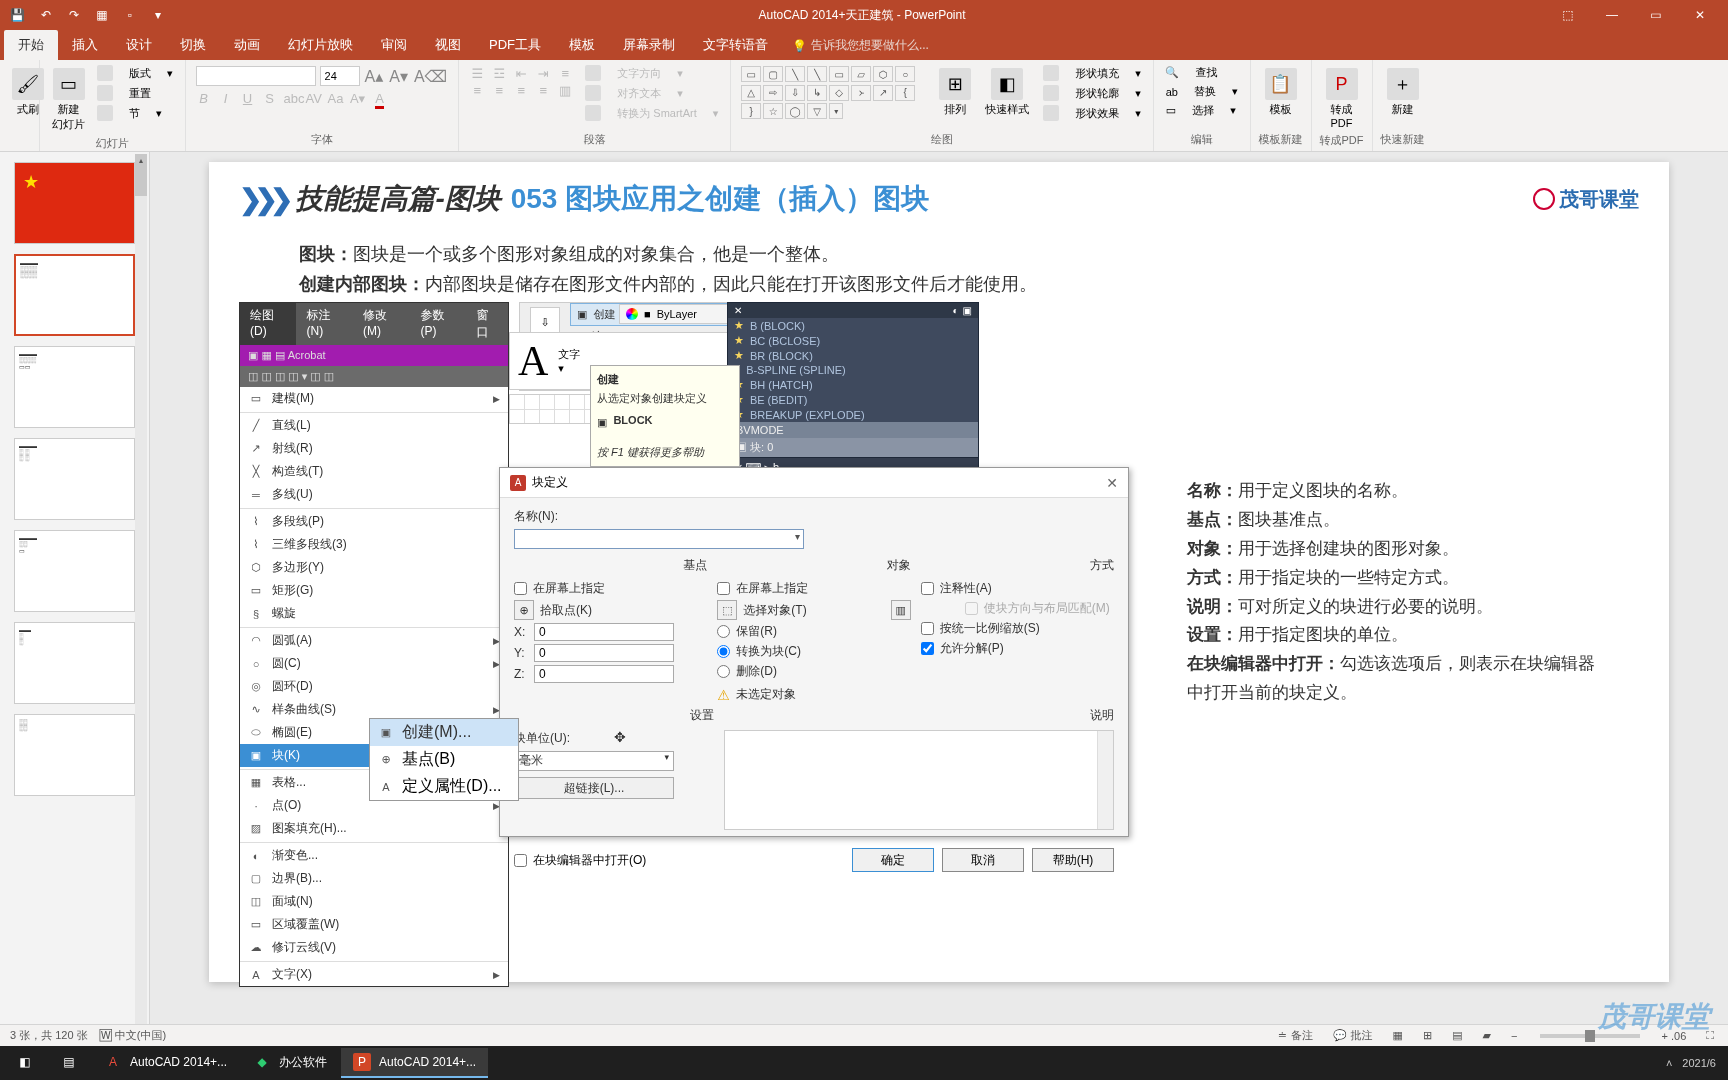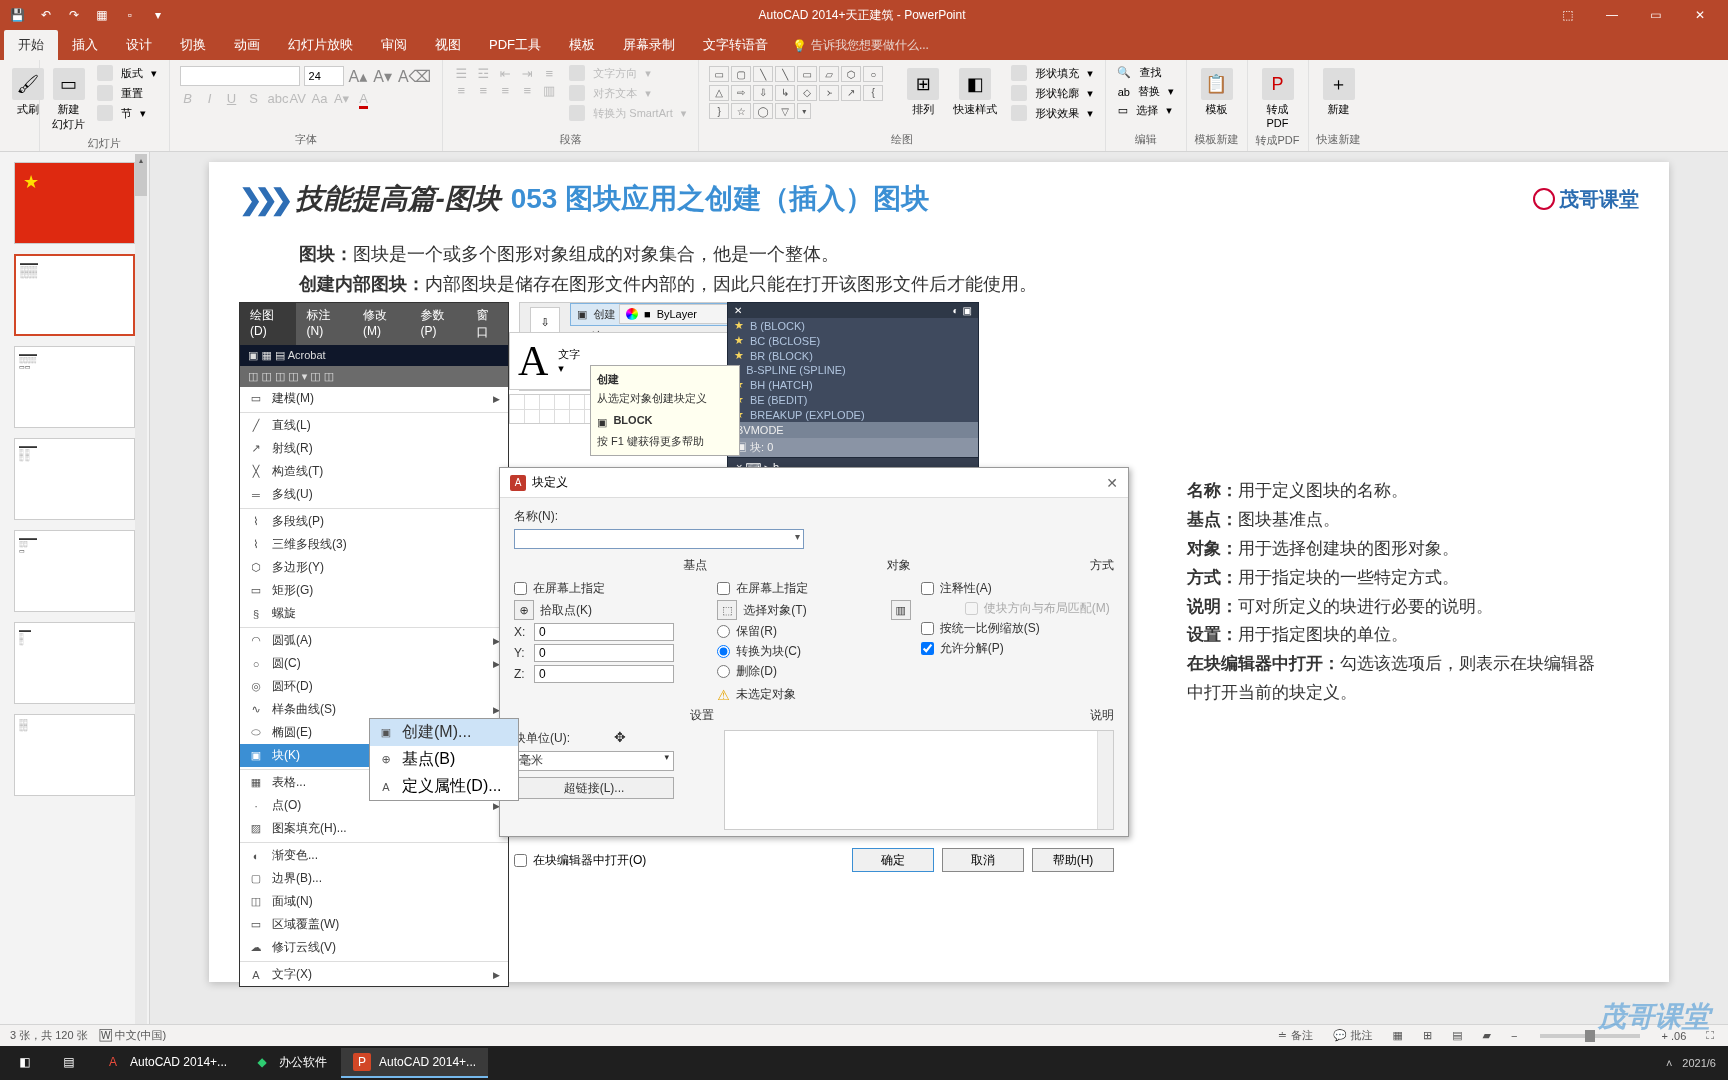--- a/index.html
+++ b/index.html
@@ -17,21 +17,21 @@
 .ribbon-tab.active { background: #f3f2f1; color: #333; border-radius: 2px 2px 0 0; }
 .ribbon-tell { color: #e8d4ce; font-size: 12px; display:flex; align-items:center; gap:4px; padding: 6px 10px;}
 
 .ribbon { height: 92px; background: #f3f2f1; border-bottom: 1px solid #d4d4d4; display: flex; }
 .ribbon-group { border-right: 1px solid #e1e1e1; padding: 4px 8px; display: flex; flex-direction: column; justify-content: space-between; }
 .ribbon-group-label { font-size: 11px; color: #666; text-align: center; }
 .ribbon-buttons { display: flex; gap: 4px; flex: 1; align-items: flex-start; }
 .ribbon-big-btn { display: flex; flex-direction: column; align-items: center; padding: 4px; font-size: 11px; gap: 2px; }
 .ribbon-big-btn .ic { width: 32px; height: 32px; background: #ddd; border-radius: 2px; display:flex; align-items:center; justify-content:center; font-size:18px;}
 .ribbon-small-grid { display: flex; flex-direction: column; gap: 2px; font-size: 11px; }
-.ribbon-small-btn { display: flex; align-items: center; gap: 8px; padding: 1px 4px; }
+.ribbon-small-btn { display: flex; align-items: center; gap: 16px; padding: 1px 4px; }
 .ribbon-small-btn .ic { width: 16px; height: 16px; background: #ddd; border-radius: 2px; display:inline-block;}
 .font-combo { background:white; border:1px solid #ccc; font-size:11px; padding:1px 4px; width:120px; height:20px; margin:2px; }
 .size-combo { background:white; border:1px solid #ccc; font-size:11px; padding:1px 4px; width:40px; height:20px; margin:2px;}
 .fmt-row { display:flex; gap:6px; margin:2px; color:#666; font-size:13px; }
 .fmt-row span{ width:16px; text-align:center; cursor:pointer;}
 .shapes-panel { display:flex; flex-wrap:wrap; width:190px; gap:2px; padding:2px;}
 .shapes-panel span { width:20px; height:16px; border:1px solid #ccc; display:flex; align-items:center; justify-content:center; font-size:10px; color:#555;}
 
 .workspace { position: absolute; top: 152px; left: 0; right: 0; bottom: 34px; background: #eaeaea; display: flex; }
 .slide-panel { width: 150px; background: #f3f3f3; border-right: 1px solid #d4d4d4; overflow-y: auto; position:relative;}
@@ -55,21 +55,21 @@
 .logo-brand { margin-left:auto; font-size:20px; font-weight:bold; color:#2b6cb0; display:flex; align-items:center; gap:4px;}
 .logo-brand .lg { width:22px; height:22px; border-radius:50%; border:2px solid #c03; position:relative;}
 
 .desc-row { position:absolute; left:90px; font-size:18px; color:#333; }
 .desc-row b { font-weight:bold; }
 
 .acad-menu { position:absolute; left:30px; top:140px; width:270px; background:#4a4a4a; color:white; font-size:12px; border:1px solid #333;}
 .acad-menubar { display:flex; background:#595959; }
 .acad-menubar span { padding:4px 10px; }
 .acad-menubar span.hl { background:#3a3a3a;}
-.acad-toolbar-row { background:#0f172a; padding:4px 8px; color:#ddd; font-size:11px;}
+.acad-toolbar-row { background:#a21caf; padding:4px 8px; color:#ddd; font-size:11px;}
 .menu-list { background:white; color:#333; }
 .menu-item { display:flex; align-items:center; padding:3px 8px; gap:8px; border-bottom:0px; position:relative;}
 .menu-item .arw { margin-left:auto; color:#555; font-size:9px;}
 .menu-item.sep { border-top:1px solid #ddd; margin-top:2px; padding-top:4px;}
 .menu-item.highlight { background:#3b8fd4; color:white; }
 .menu-item .mic { width:16px; height:16px; display:inline-flex; align-items:center; justify-content:center; font-size:11px; color:#555;}
 .submenu { position:absolute; left:268px; top:370px; width:150px; background:white; border:1px solid #999; z-index:5;}
 .submenu .menu-item.highlight { background:#cde3f7; color:#333;}
 .cursor-arrow{ position:absolute; left:244px; top:10px; font-size:14px; color:#333; z-index:6;}
 .acad-big-a { font-size:42px; font-family:serif; }
@@ -540,21 +540,21 @@
               </div>
           </div>
         </div>
         <div class="bp-tip">
           <b>创建</b>
           <div>从选定对象创建块定义</div>
           <div style="margin-top:8px; display:flex; align-items:center; gap:6px;">
               <span>▣</span>
               <b>BLOCK</b>
             </div>
-          <div style="margin-top:4px;">按 F1 键获得更多帮助</div>
+          <div style="margin-top:15px;font-style:italic;">按 F1 键获得更多帮助</div>
         </div>
       </div>
 
       <div class="bylayer" style="left:410px; top:142px;">
         <span class="cl"></span>
         <span>■</span>
           <span>ByLayer</span>
       </div>
 
       <div style="position:absolute; left:300px; top:170px; width:295px;">

